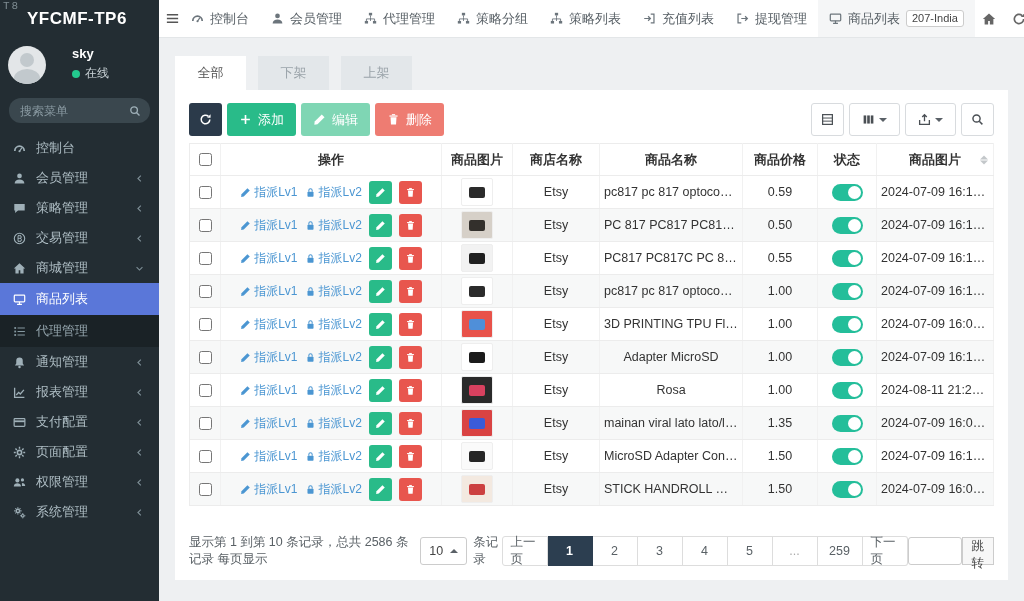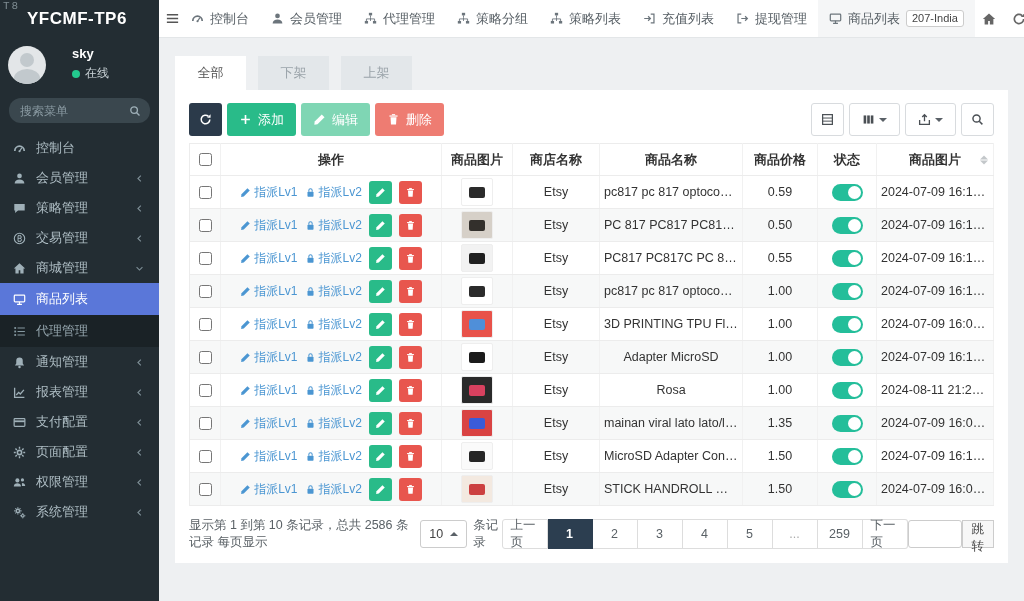--- a/index.html
+++ b/index.html
@@ -108,21 +108,21 @@
   .thumbwrap{display:flex;justify-content:center}
   .thumb{width:30px;height:26px;border-radius:2px;display:flex;align-items:center;justify-content:center}
   .thumb i{display:block;width:16px;height:11px;border-radius:2px}
   .toggle{width:31px;height:17px;border-radius:9px;background:#24be9a;position:relative;
     display:inline-block;cursor:pointer;vertical-align:middle}
   .toggle::after{content:"";position:absolute;right:2px;top:2px;width:13px;height:13px;
     border-radius:50%;background:#fff}
   input[type=checkbox]{width:13px;height:13px;cursor:pointer}
 
   
-  .pgn{display:flex;justify-content:center;align-items:center;margin-top:11px;font-size:12.5px;color:#5a6166}
+  .pgn{display:flex;justify-content:center;align-items:center;margin-top:28px;font-size:12.5px;color:#5a6166}
   .pgn-l{display:flex;align-items:center;gap:6px}
   .psize{border:1px solid #ccc;border-radius:3px;height:26px;display:inline-flex;align-items:center;
     gap:7px;padding:0 8px;background:#fff;color:#444;cursor:pointer}
   .caret-up{width:0;height:0;border-left:4px solid transparent;border-right:4px solid transparent;
     border-bottom:4px solid #5a6167}
   .pgn-r{display:flex;align-items:center;}
   .pages{display:flex}
   .pg{min-width:28px;height:28px;padding:0 8px;display:flex;align-items:center;justify-content:center;
     border:1px solid #ddd;border-left-width:0;background:#fff;color:#5a6166;font-size:12.5px;cursor:pointer}
   .pg:first-child{border-left-width:1px;border-radius:3px 0 0 3px}

